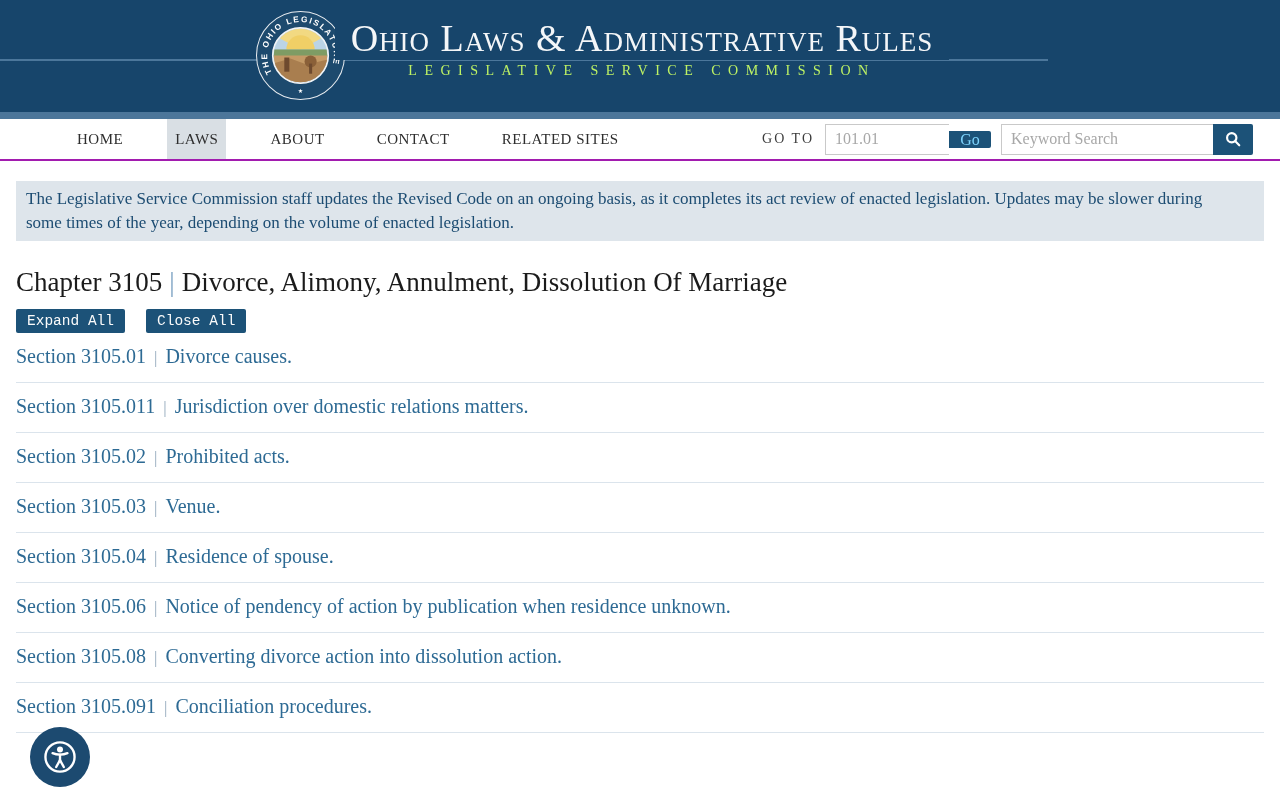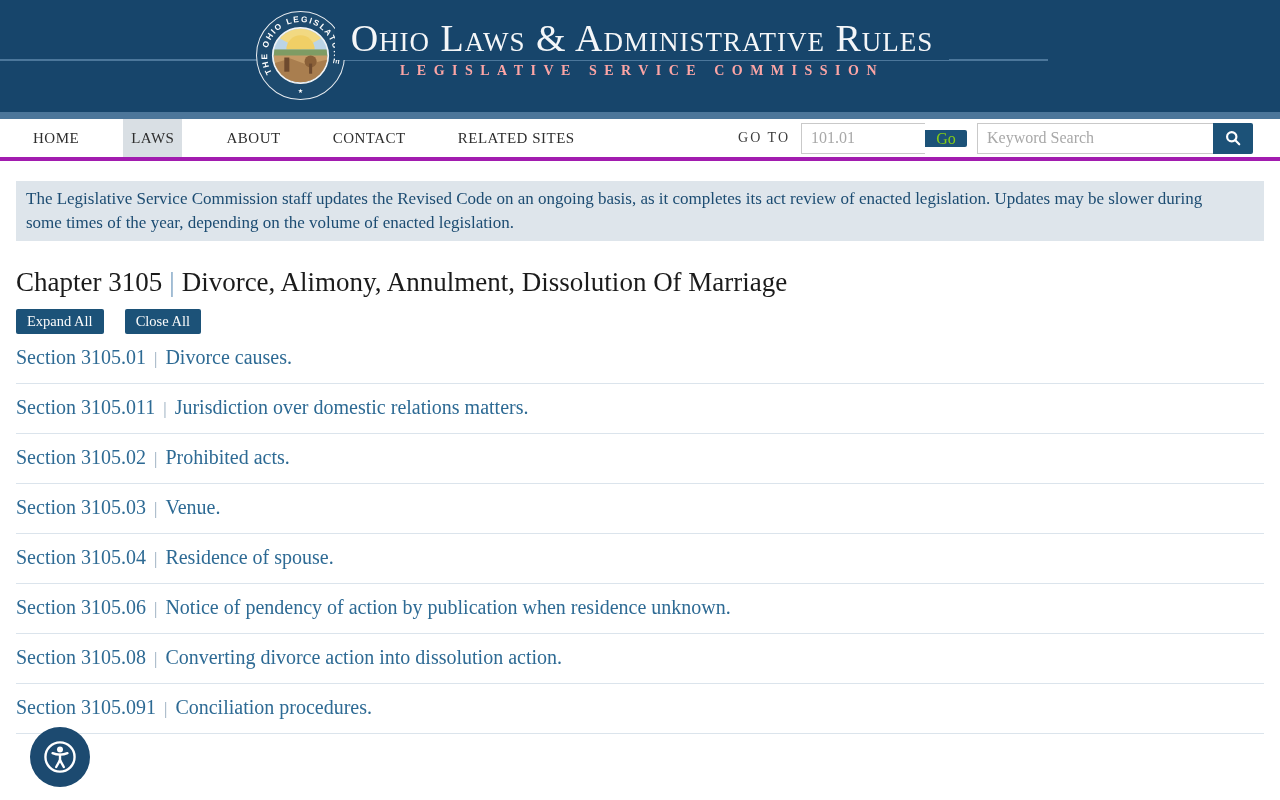--- a/index.html
+++ b/index.html
@@ -8,58 +8,58 @@
 
   
   .site-header { position: relative; height: 112px; background: #17456B; }
   .header-rule { position: absolute; top: 59px; left: 0; width: 1048px; height: 2px;
     background: #4C779B; }
   .seal { position: absolute; left: 256px; top: 11px; width: 89px; height: 89px; }
   .title-wrap { position: absolute; left: 4px; right: 0; top: 16px; text-align: center; }
   .site-title { display: inline-block; background: #17456B; padding: 0 16px;
     color: #F4F6F8; font-variant: small-caps; font-weight: normal; font-size: 38px;
     letter-spacing: 1px; line-height: 44px; }
-  .site-subtitle { margin-top: 3px; color: #fca5a5; font-size: 14px; letter-spacing: 7.5px;
-    font-weight: bold; }
+  .site-subtitle { margin-top: 3px; color: #bef264; font-size: 14px; letter-spacing: 7.5px;
+    font-weight: normal; }
   .header-strip { height: 7px; background: #4C769A; }
 
   
-  .nav-bar { height: 42px; background: #fff; border-bottom: 4px solid #a21caf;
-    display: flex; align-items: stretch; }
+  .nav-bar { height: 42px; background: #fff; border-bottom: 2px solid #a21caf;
+    display: flex; align-items: stretch; padding-left: 44px; }
   .nav-items { display: flex; margin-left: 7px; }
   .nav-item { display: flex; align-items: center; padding: 0 8px; margin: 0 18px;
     font-size: 15px; letter-spacing: 0.5px; color: #2E2E2E; text-decoration: none;
     cursor: pointer; }
   .nav-item.active { background: #D9DFE4; }
   .nav-right { margin-left: auto; display: flex; align-items: center; margin-right: 27px; }
   .goto-label { font-size: 14px; letter-spacing: 2px; color: #3B3B3B; margin-right: 11px; }
   .text-input { height: 31px; border: 1px solid #C9C9C9; font-family: "Liberation Serif", serif;
     font-size: 16px; padding: 0 9px; color: #444; outline: none; }
   .text-input::placeholder { color: #A8A8A8; }
   .goto-input { width: 124px; border-right: none; }
-  .go-btn { height: 17px; width: 42px; background: #1C5278; color: #84cc16; border: none;
+  .go-btn { height: 17px; width: 42px; background: #1C5278; color: #7dd3fc; border: none;
     font-family: "Liberation Serif", serif; font-size: 16px; cursor: pointer;
     border-radius: 0 2px 2px 0; }
-  .kw-input { width: 236px; margin-left: 10px; border-right: none; }
+  .kw-input { width: 212px; margin-left: 10px; border-right: none; }
   .search-btn { height: 31px; width: 40px; background: #1C5278; border: none; cursor: pointer;
     border-radius: 0 2px 2px 0; display: flex; align-items: center; justify-content: center; }
 
   
   .main { padding: 0 16px; }
   .notice { margin-top: 20px; background: #DEE5EB; color: #1C4C72; font-size: 17px;
     line-height: 24px; padding: 6px 55px 6px 10px; }
   .chapter-heading { margin-top: 26px; font-size: 27px; font-weight: normal; color: #1B1B1B;
     line-height: 30px; }
   .chapter-heading .pipe { color: #7EA4C4; padding: 0 7px; font-weight: normal; }
   .breadcrumb { margin-top: 5px; font-size: 17px; line-height: 22px; }
   .breadcrumb a { color: #4379A4; text-decoration: none; cursor: pointer; }
   .breadcrumb .slash { color: #A09383; padding: 0 6px; }
   .btn-row { margin-top: 12px; }
   .blue-btn { background: #1C5278; color: #FBFBFB; border: none; border-radius: 2px;
-    font-family: Liberation Serif, serif; font-size: 14.5px; padding: 4px 11px;
+    font-family: Liberation Mono, monospace; font-size: 14.5px; padding: 4px 11px;
     margin-right: 17px; cursor: pointer; }
   .section-bar { margin-top: 20px; background: #1C5278; color: #F5F7F9; font-size: 16.5px;
     padding: 6px 10px; line-height: 19px; }
   .section-list { list-style: none; }
   .section-row { border-bottom: 1px solid #DBE4EC; padding: 13px 0 14px 0; font-size: 20px;
     line-height: 20px; }
   .section-row a { color: #2D6A94; text-decoration: none; cursor: pointer; }
   .section-row .pipe { color: #93A9BC; font-size: 17px; padding: 0 8px; }
 
   

